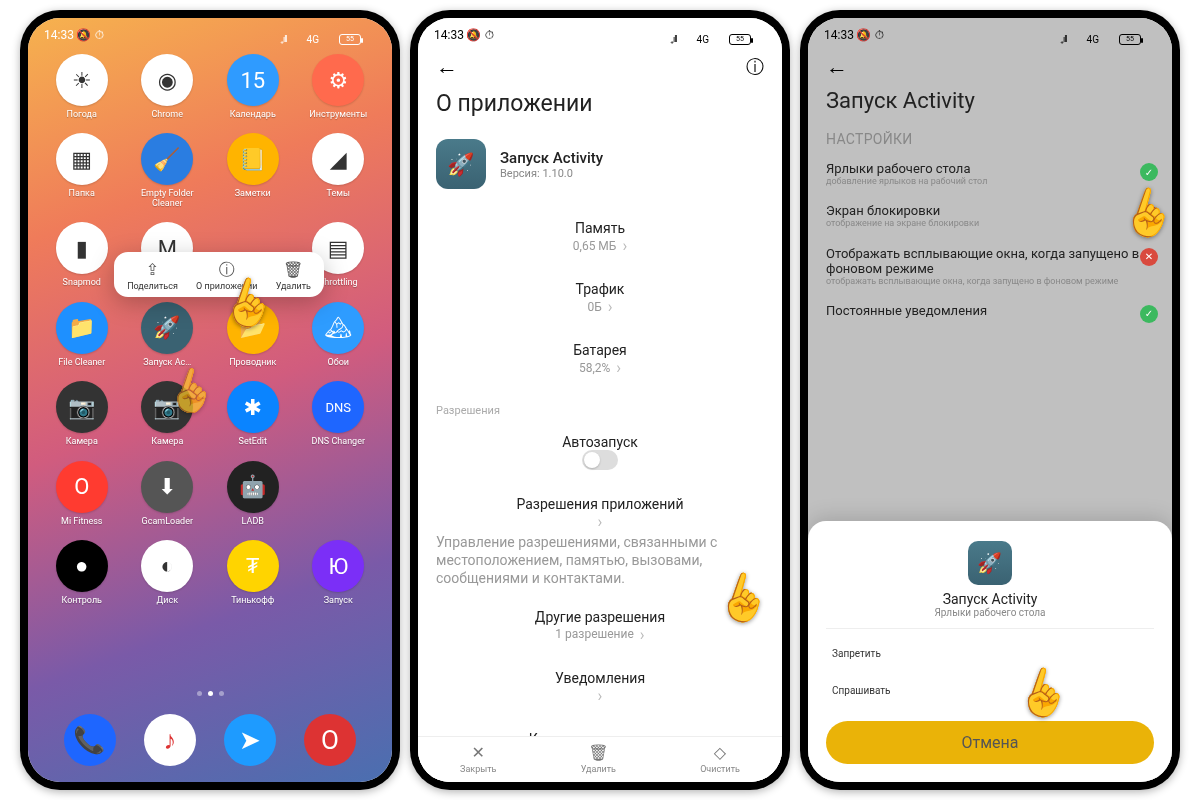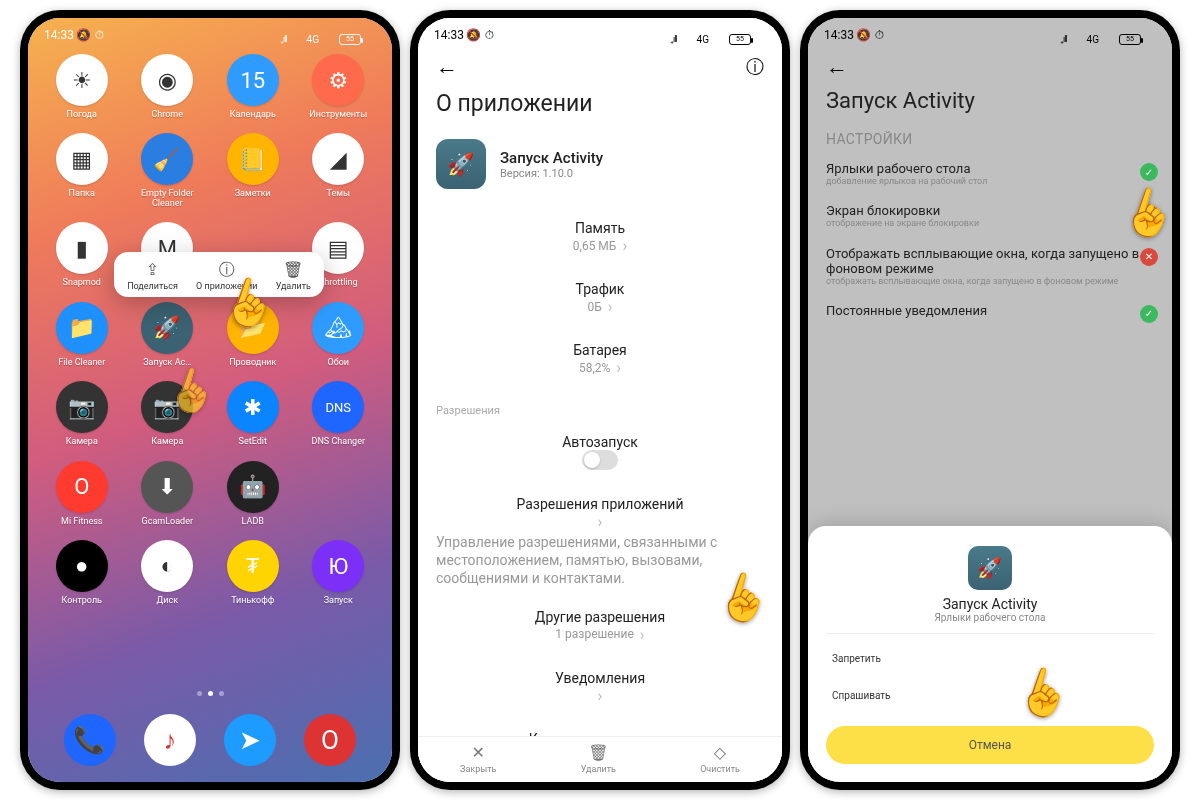--- a/index.html
+++ b/index.html
@@ -97,21 +97,21 @@
   .sheet{position:absolute;bottom:0;left:0;right:0;background:#fff;border-radius:18px 18px 0 0;
     padding:16px 0 18px;box-shadow:0 -4px 20px rgba(0,0,0,.15);z-index:30;}
   .sheet-ic{width:44px;height:44px;border-radius:10px;margin:4px auto 6px;
     background:linear-gradient(#4a7a8a,#3a6272);display:flex;align-items:center;justify-content:center;color:#fff;font-size:20px;}
   .sheet-t{text-align:center;font-size:14px;color:#222;}
   .sheet-s{text-align:center;font-size:10px;color:#888;margin-bottom:10px;}
   .sheet hr{border:none;border-top:1px solid #eee;margin:6px 18px;}
   .opt{padding:13px 24px;font-size:10px;color:#333;position:relative;}
   .opt.sel{color:#1a8cff;background:#eef6ff;}
   .opt.sel::after{content:"✓";position:absolute;right:24px;color:#1a8cff;font-weight:700;}
-  .cancel-btn{margin:12px 18px 0;padding:12px;text-align:center;background:#fde047;border-radius:24px;font-size:12px;color:#555;}
+  .cancel-btn{margin:12px 18px 0;padding:12px;text-align:center;background:#eab308;border-radius:24px;font-size:16px;color:#555;}
 
   
   .hand{position:absolute;font-size:44px;z-index:80;filter:drop-shadow(0 1px 2px rgba(0,0,0,.4));pointer-events:none;}
   .hand::before{content:"☝";display:block;transform:scaleX(-1) rotate(-18deg);color:#fff;-webkit-text-stroke:2px #000;}
 </style>
 </head>
 <body>
 
 <div class="stage">
 

